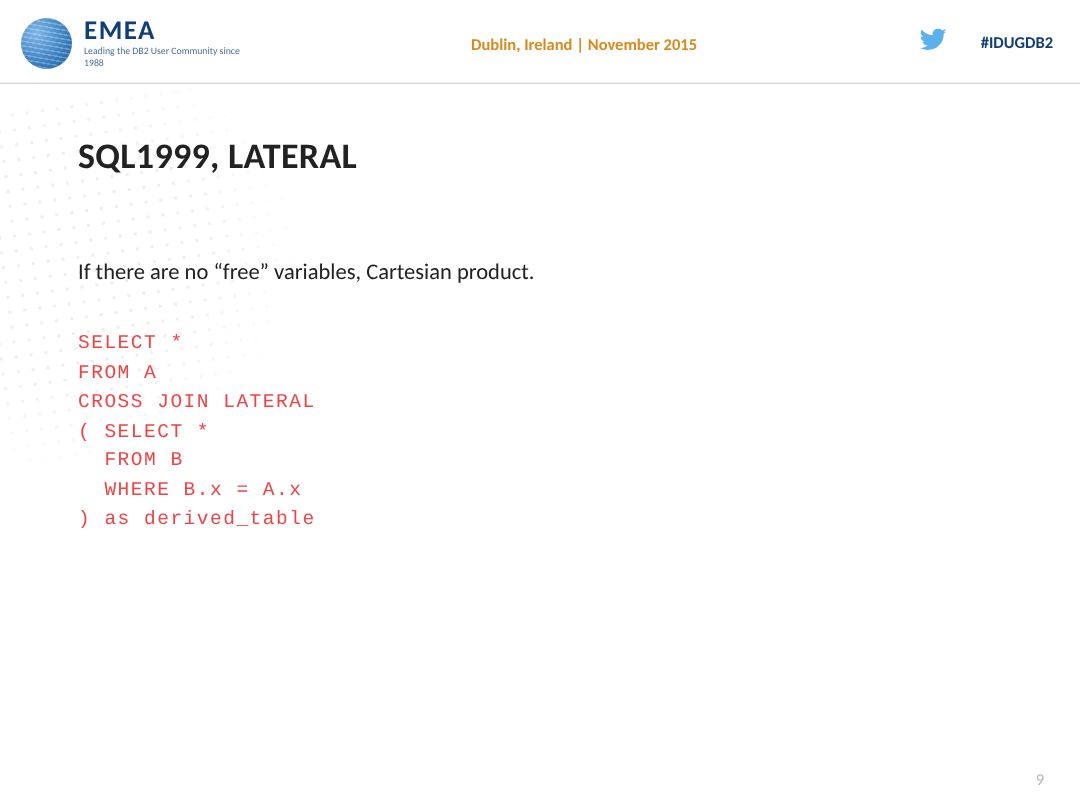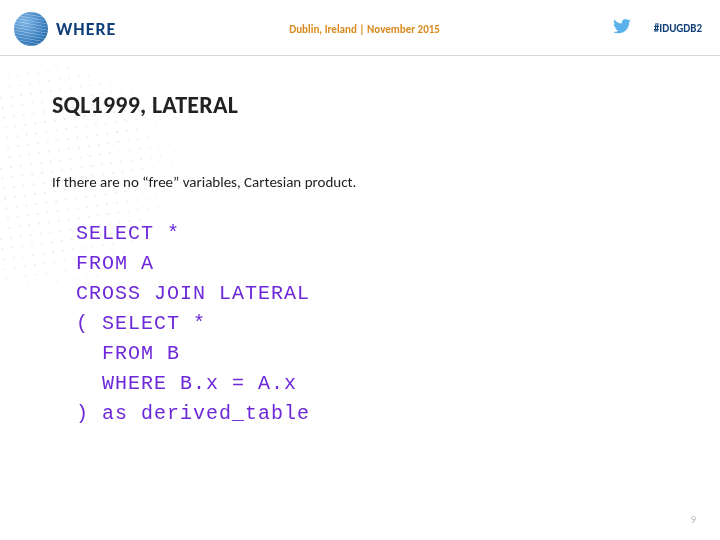--- a/index.html
+++ b/index.html
@@ -100,43 +100,43 @@
     letter-spacing: 0.2px;
     margin-bottom: 54px;
   }
   .body-text {
     font-size: 15px;
     color: #222;
     margin-bottom: 28px;
   }
   .code {
     font-family: "Courier New", Courier, monospace;
-    font-size: 20px;
-    color: #6d28d9;
+    font-size: 13px;
+    color: #ef4444;
     white-space: pre;
     letter-spacing: 1px;
     line-height: 1.5;
-    margin-left: 24px;
   }
   .page-number {
     position: absolute;
     right: 24px;
     bottom: 14px;
     font-size: 11px;
     color: #b8b8b8;
   }
 </style>
 </head>
 <body>
 
 <div class="header">
   <div class="header-left">
     <div class="logo-mark"></div>
     <div class="logo-text">
-      <div class="logo-acronym">WHERE</div>
+      <div class="logo-acronym">EMEA</div>
+      <div class="logo-tagline">Leading the DB2 User Community since 1988</div>
     </div>
   </div>
   <div class="header-center">
     <div class="conf-sub">Dublin, Ireland | November 2015</div>
   </div>
   <div class="header-right">
     <span>
       <svg width="18" height="15" viewBox="0 0 24 20">
         <path fill="#5ab1ec" d="M24 2.4a9.8 9.8 0 0 1-2.8.8 4.9 4.9 0 0 0 2.1-2.7 9.8 9.8 0 0 1-3.1 1.2A4.9 4.9 0 0 0 11.8 6a13.9 13.9 0 0 1-10-5.1 4.9 4.9 0 0 0 1.5 6.5A4.9 4.9 0 0 1 1 6.8v.1a4.9 4.9 0 0 0 3.9 4.8 4.9 4.9 0 0 1-2.2.1 4.9 4.9 0 0 0 4.6 3.4A9.8 9.8 0 0 1 0 17.2 13.9 13.9 0 0 0 7.5 19c9 0 14-7.5 14-14v-.6A10 10 0 0 0 24 2.4Z"></path>
       </svg>

